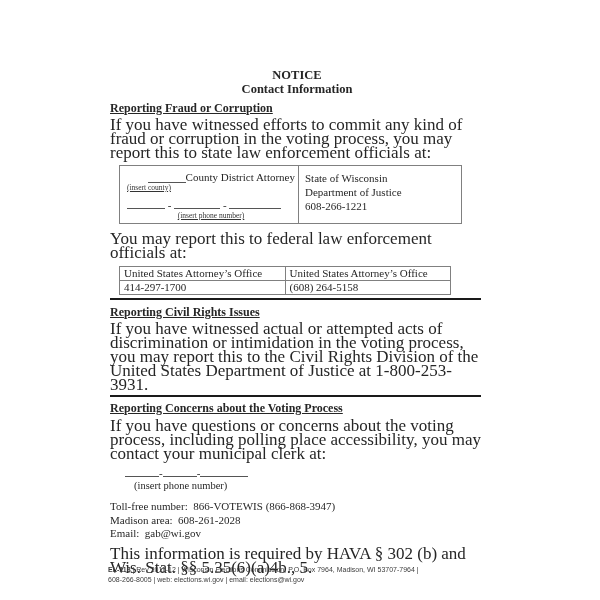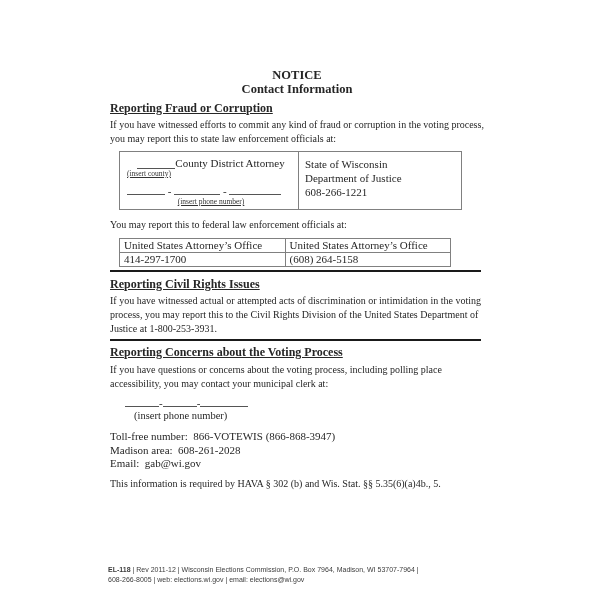--- a/index.html
+++ b/index.html
@@ -20,21 +20,21 @@
     text-align:center;
     font-size:12.5px; font-weight:bold;
     line-height:14px;
   }
   .section-heading {
     font-size:12px; font-weight:bold;
     text-decoration:underline;
     line-height:14px;
   }
   p.body-text {
-    font-size:10px; line-height:14px;
+    font-size:17px; line-height:14px;
     white-space:pre-wrap;
   }
   .rule {
     height:2px; background:#1a1a1a;
     margin-top:3px;
     width:371px;
   }
   
   .blank {
     display:inline-block;
@@ -51,21 +51,21 @@
     border:1px solid #808080;
     display:flex;
     font-size:11px;
   }
   .state-left {
     width:179px;
     border-right:1px solid #808080;
     padding:5px 3px 3px 7px;
   }
   .state-right { flex:1; padding:5px 4px 3px 6px; line-height:14px; }
-  .sl-row1 { display:flex; justify-content:center; align-items:flex-end; line-height:12px; }
+  .sl-row1 { display:flex; justify-content:flex-end; align-items:flex-end; line-height:12px; }
   .sl-row2 { margin-top:7px; line-height:12px; white-space:nowrap; }
 
   
   .federal-table {
     margin:6px 0 0 9px;
     width:332px;
     border-collapse:collapse;
     font-size:11px;
   }
   .federal-table td {

